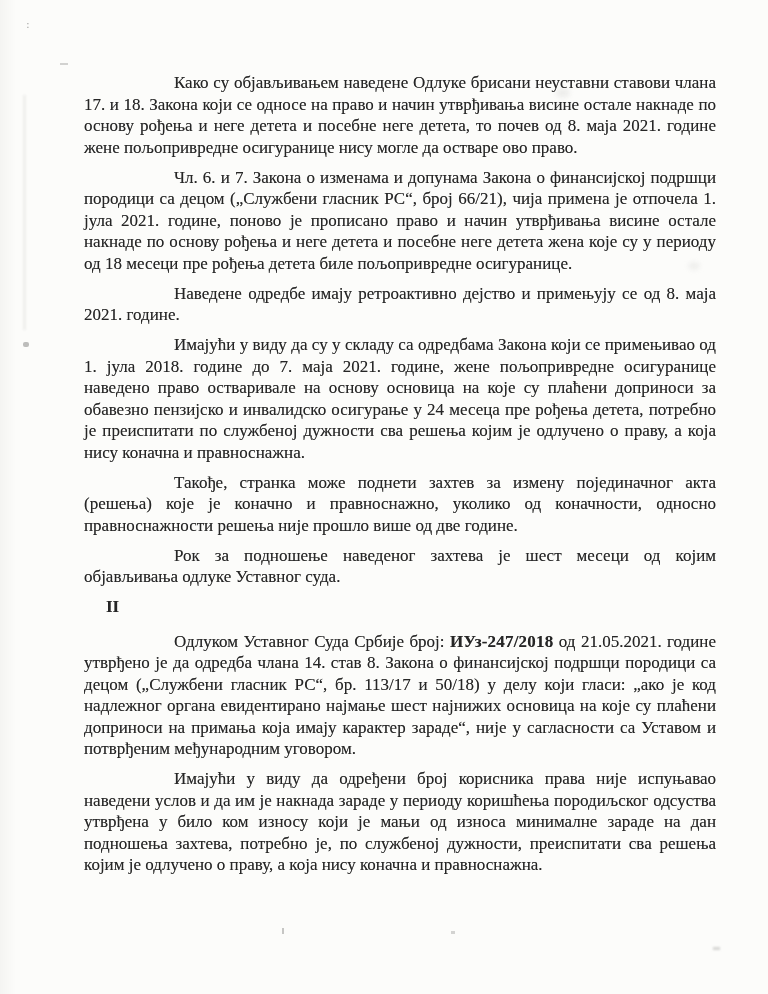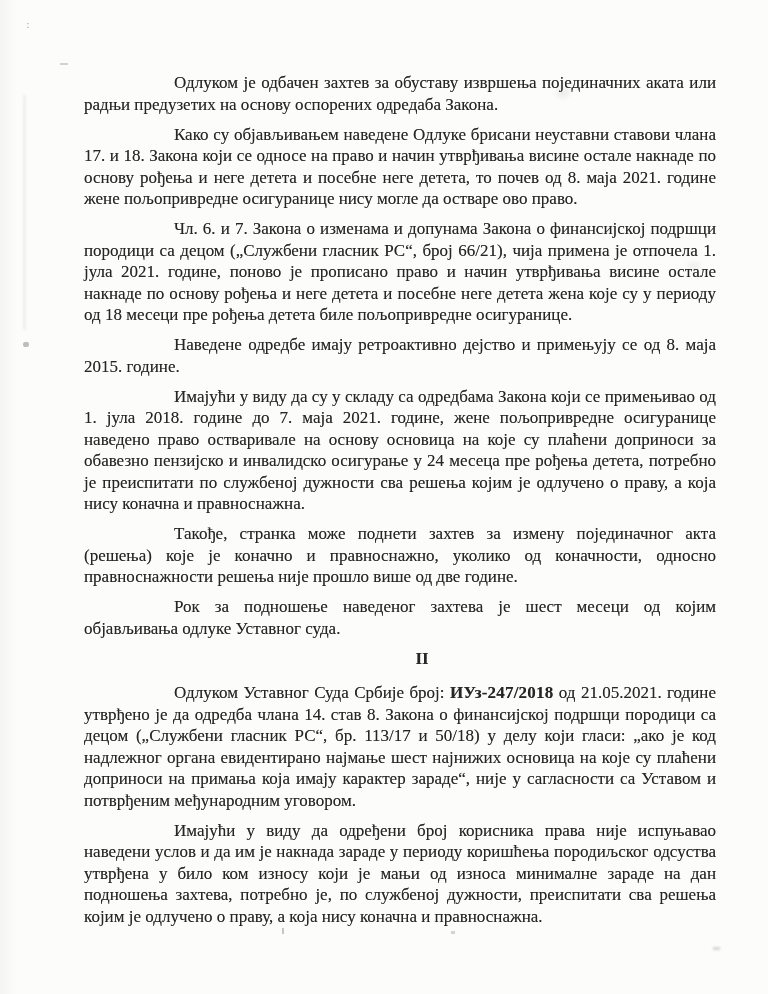--- a/index.html
+++ b/index.html
@@ -35,21 +35,21 @@
     line-height: 21.5px;
     text-align: justify;
     text-shadow: 0 0 0.5px rgba(30,30,30,0.45);
   }
   .textblock p {
     margin: 0 0 8.5px 0;
     text-indent: 90px;
   }
   .section-heading {
     margin: 3px 0 13px 0;
-    text-align: center;
+    text-align: left;
     font-weight: bold;
     font-size: 17px;
     line-height: 21.5px;
     transform: translateX(22px);
   }
   .case-number {
     font-weight: bold;
     letter-spacing: 0.2px;
   }
   
@@ -77,27 +77,26 @@
   <span class="artifact a-streak"></span>
   <span class="artifact a-mark-left"></span>
   <span class="artifact a-smudge-1"></span>
   <span class="artifact a-smudge-2"></span>
   <span class="artifact a-tick-1"></span>
   <span class="artifact a-tick-2"></span>
   <span class="artifact a-tick-3"></span>
 
   <div class="textblock">
 
-    <p>Одлуком је одбачен захтев за обуставу извршења појединачних аката или радњи предузетих на основу оспорених одредаба Закона.</p>
 
     <p>Како су  објављивањем наведене Одлуке брисани неуставни ставови члана 17. и 18. Закона који се односе на право и начин утврђивања висине остале накнаде по основу рођења и неге детета и посебне неге детета, то почев од 8. маја 2021. године жене пољопривредне осигуранице нису могле да остваре ово право.</p>
 
     <p>Чл. 6. и 7. Закона о изменама и допунама Закона о финансијској подршци породици са децом („Службени гласник РС“, број 66/21), чија примена је отпочела 1. јула 2021. године, поново је прописано право и начин утврђивања висине остале накнаде по основу рођења и неге детета и посебне неге детета жена које су у периоду од 18 месеци пре рођења детета биле пољопривредне осигуранице.</p>
 
-    <p>Наведене  одредбе имају ретроактивно дејство и примењују се од 8. маја 2015. године.</p>
+    <p>Наведене  одредбе имају ретроактивно дејство и примењују се од 8. маја 2021. године.</p>
 
     <p>Имајући у виду да су у складу са одредбама Закона који се примењивао од 1. јула 2018. године до 7. маја 2021. године, жене пољопривредне осигуранице наведено право остваривале на основу основица на које су плаћени доприноси за обавезно пензијско и инвалидско осигурање у 24 месеца пре рођења детета, потребно је преиспитати по службеној дужности сва решења којим је одлучено о праву, а која нису коначна и правноснажна.</p>
 
     <p>Такође, странка може поднети захтев за измену појединачног акта (решења) које је коначно и правноснажно, уколико од коначности, односно правноснажности решења није прошло више од две године.</p>
 
     <p>Рок за подношење наведеног захтева је шест месеци од којим објављивања одлуке Уставног суда.</p>
 
 
     <h3 class="section-heading">II</h3>
 

